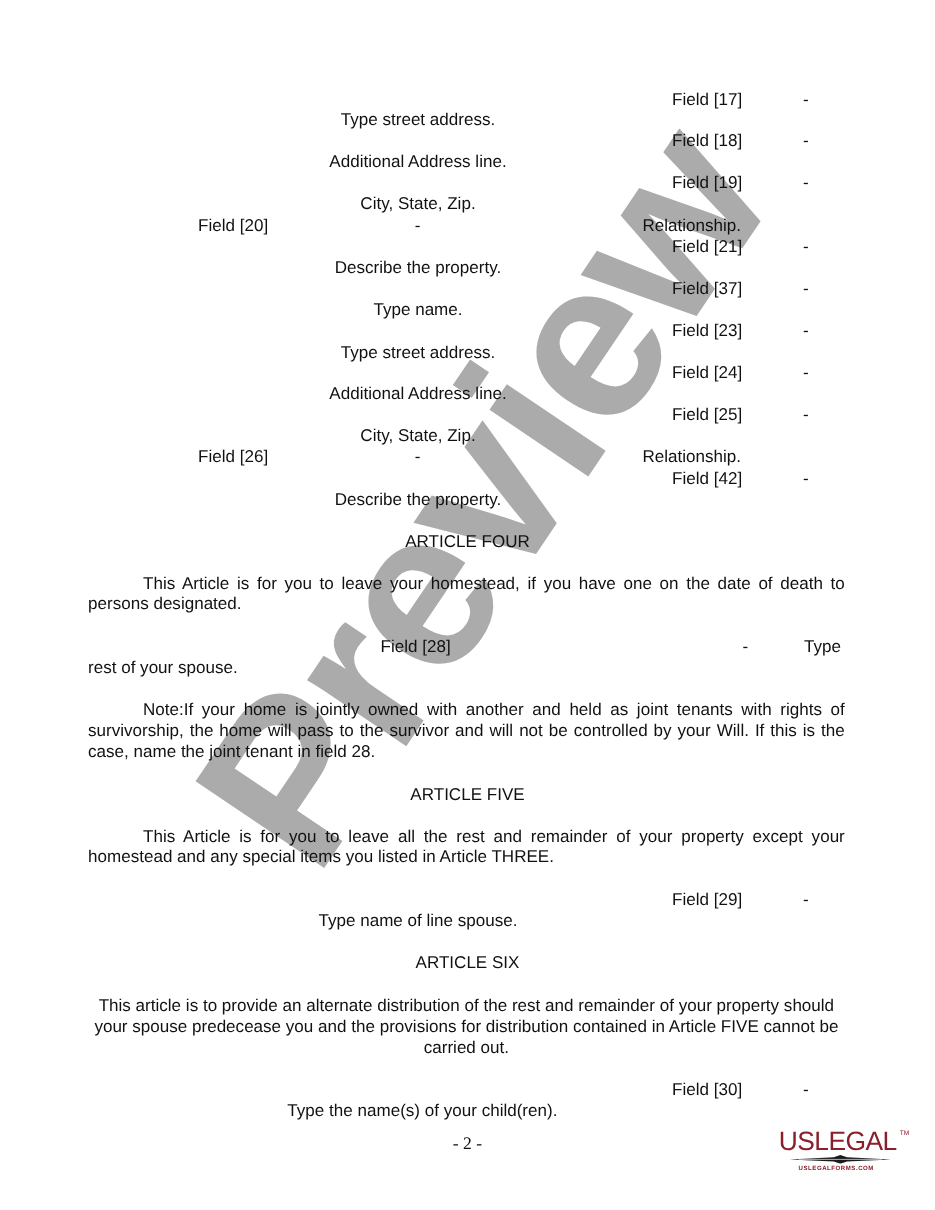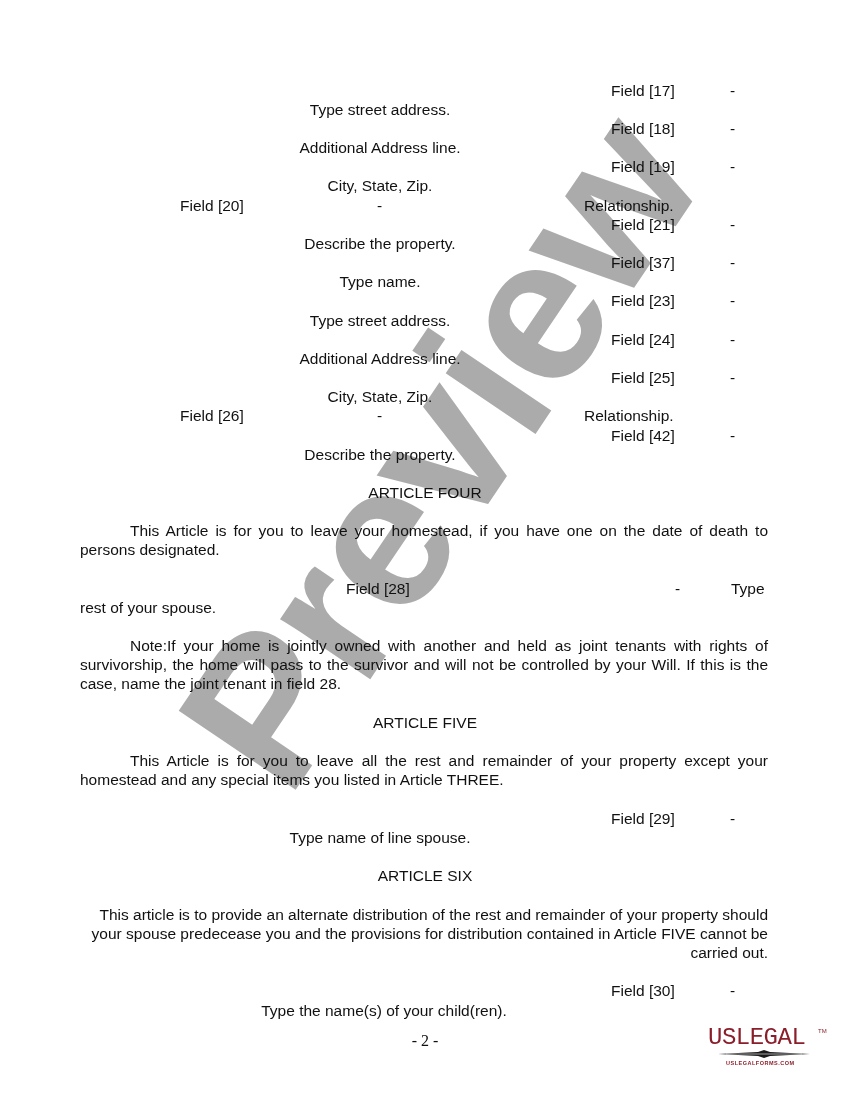--- a/index.html
+++ b/index.html
@@ -21,21 +21,21 @@
       font-family: "Liberation Sans", sans-serif; font-weight: bold;
       font-size: 205px; color: #a9a9a9; opacity: 0.97;
       transform: rotate(-56deg); transform-origin: center center;
       letter-spacing: -4px; pointer-events: none; line-height: 1;
       width: 720px; text-align: center; top: 360px; left: 70px;
       z-index: 1;
     }
     .content { position: absolute; inset: 0; z-index: 2; }
     .logo { position: absolute; left: 708px; top: 1026px; width: 115px; height: 42px; z-index: 3; }
     .logo-text {
-      font-family: Liberation Mono, monospace; font-size: 24px; color: #8b1e2b;
+      font-family: Liberation Sans, sans-serif; font-size: 24px; color: #8b1e2b;
       letter-spacing: -0.5px; line-height: 24px; position: absolute; left: 0; top: 0;
     }
     .logo-tm { font-size: 6px; color: #8b1e2b; position: absolute; left: 110px; top: 2px; font-family: "Liberation Sans", sans-serif; }
     .logo-sub {
       position: absolute; left: 18px; top: 34px; font-size: 5.5px; color: #8b1e2b;
       font-family: "Liberation Sans", sans-serif; font-weight: bold; letter-spacing: 0.5px;
     }
     .logo-wing { position: absolute; left: 10px; top: 24px; }
   </style>
 </head>
@@ -97,21 +97,21 @@
   <span class="abs" style="left:80px;top:598px">rest of your spouse.</span>
   <div class="para" style="top:636px"><span class="indent"></span><span>Note:If your home is jointly owned with another and held as joint tenants with rights of survivorship, the home will pass to the survivor and will not be controlled by your Will. If this is the case, name the joint tenant in field 28.</span></div>
 
   <span class="abs c heading" style="left:425px;top:713px">ARTICLE FIVE</span>
   <div class="para" style="top:751px"><span class="indent"></span><span>This Article is for you to leave all the rest and remainder of your property except your homestead and any special items you listed in Article THREE.</span></div>
   <span class="abs" style="left:611px;top:809px">Field [29]</span>
   <span class="abs" style="left:730px;top:809px">-</span>
   <span class="abs c" style="left:380px;top:828px">Type name of line spouse.</span>
 
   <span class="abs c heading" style="left:425px;top:866px">ARTICLE SIX</span>
-  <div class="para" style="top:905px;text-align:right">This article is to provide an alternate distribution of the rest and remainder of your property should your spouse predecease you and the provisions for distribution contained in Article FIVE cannot be carried out.</div>
+  <div class="para" style="top:905px;text-align:center">This article is to provide an alternate distribution of the rest and remainder of your property should your spouse predecease you and the provisions for distribution contained in Article FIVE cannot be carried out.</div>
   <span class="abs" style="left:611px;top:981px">Field [30]</span>
   <span class="abs" style="left:730px;top:981px">-</span>
   <span class="abs c" style="left:384px;top:1001px">Type the name(s) of your child(ren).</span>
 
   <span class="abs c" style="left:425px;top:1031px;font-family:'Liberation Serif',serif;font-size:16px">- 2 -</span>
 </div>
 
 <div class="logo">
   <span class="logo-text">USLEGAL</span>
   <span class="logo-tm">TM</span>

